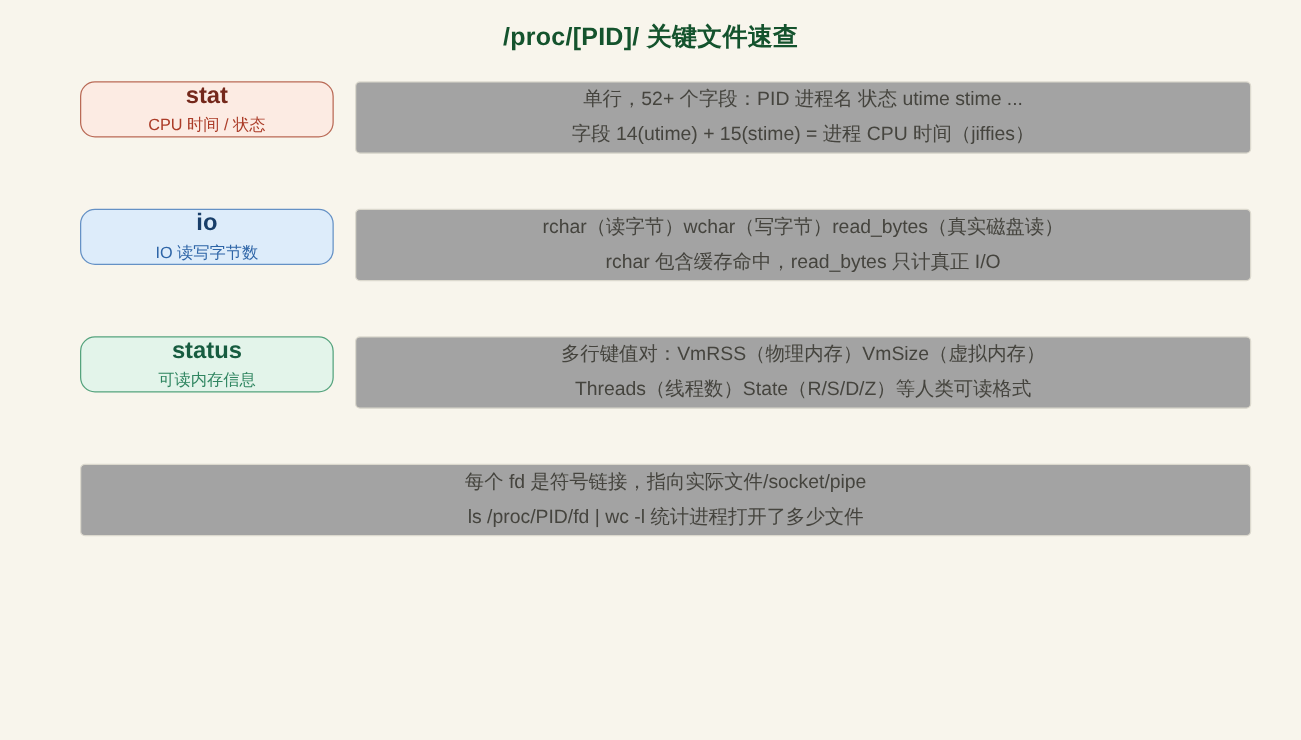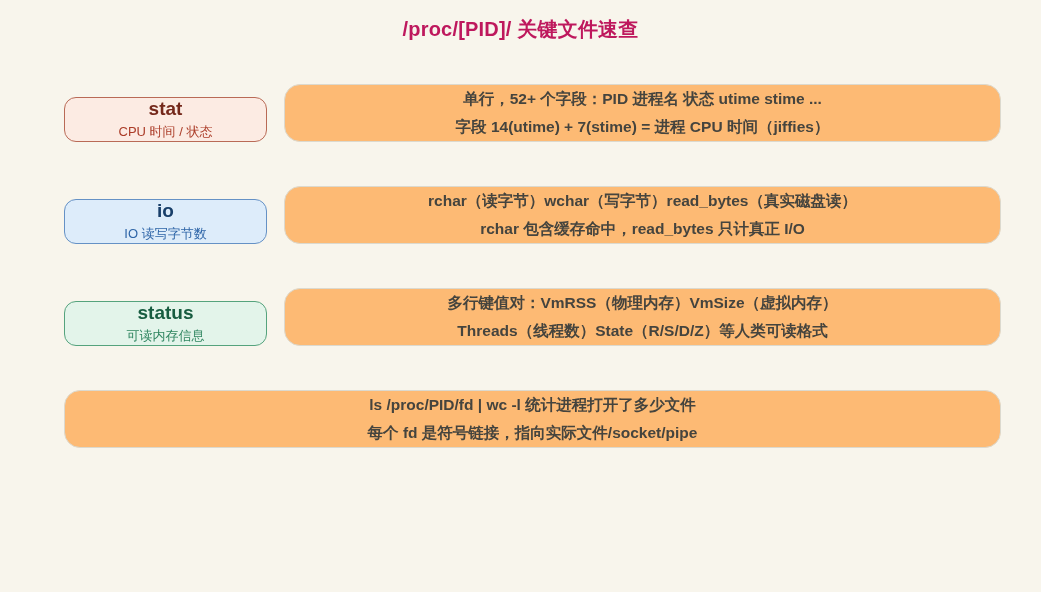--- a/index.html
+++ b/index.html
@@ -12,31 +12,31 @@
   }
   .page {
     width: 1041px;
     height: 592px;
     padding-top: 16px;
   }
   .page-title {
     text-align: center;
     font-size: 20px;
     font-weight: 700;
-    color: #be185d;
+    color: #14532d;
     letter-spacing: 0.2px;
     margin-bottom: 22px;
   }
   .rows {
     padding-left: 64px;
     padding-right: 40px;
   }
   .row {
     display: flex;
-    align-items: flex-end;
+    align-items: flex-start;
     gap: 17px;
     height: 77px;
     margin-bottom: 25px;
   }
   .card {
     width: 203px;
     flex: 0 0 203px;
     border: 1.5px solid var(--card-border, #999);
     background: var(--card-bg, #eee);
     border-radius: 12px;
@@ -51,27 +51,26 @@
     font-weight: 700;
     color: var(--card-title, #222);
   }
   .card-subtitle {
     font-size: 13px;
     color: var(--card-subtitle, #555);
   }
   .desc {
     flex: 1;
     border: 1px solid #dcd9ce;
-    background: #fdba74;
-    border-radius: 16px;
+    background: #a3a3a3;
+    border-radius: 4px;
     display: flex;
     flex-direction: column;
     align-items: center;
     justify-content: center;
-    font-weight: bold;
   }
   .desc-line {
     font-size: 15.5px;
     line-height: 28px;
     color: #45443e;
     text-align: center;
     white-space: nowrap;
   }
 </style>
 </head>
@@ -83,21 +82,21 @@
 
   <div class="rows">
 
     <div class="row" style="--card-bg: #fcebe3; --card-border: #b96a56; --card-title: #74281b; --card-subtitle: #ab3c28;">
       <div class="card">
         <div class="card-title">stat</div>
         <div class="card-subtitle">CPU 时间 / 状态</div>
       </div>
       <div class="desc">
         <div class="desc-line">单行，52+ 个字段：PID 进程名 状态 utime stime ...</div>
-        <div class="desc-line">字段 14(utime) + 7(stime) = 进程 CPU 时间（jiffies）</div>
+        <div class="desc-line">字段 14(utime) + 15(stime) = 进程 CPU 时间（jiffies）</div>
       </div>
     </div>
 
     <div class="row" style="--card-bg: #ddecfa; --card-border: #6591c5; --card-title: #183e69; --card-subtitle: #2e65a7;">
       <div class="card">
         <div class="card-title">io</div>
         <div class="card-subtitle">IO 读写字节数</div>
       </div>
       <div class="desc">
         <div class="desc-line">rchar（读字节）wchar（写字节）read_bytes（真实磁盘读）</div>
@@ -111,22 +110,22 @@
         <div class="card-subtitle">可读内存信息</div>
       </div>
       <div class="desc">
         <div class="desc-line">多行键值对：VmRSS（物理内存）VmSize（虚拟内存）</div>
         <div class="desc-line">Threads（线程数）State（R/S/D/Z）等人类可读格式</div>
       </div>
     </div>
 
     <div class="row" style="--card-bg: #fbeed6; --card-border: #c39a58; --card-title: #5e400f; --card-subtitle: #91620f;">
       <div class="desc">
+        <div class="desc-line">每个 fd 是符号链接，指向实际文件/socket/pipe</div>
         <div class="desc-line">ls /proc/PID/fd | wc -l 统计进程打开了多少文件</div>
-        <div class="desc-line">每个 fd 是符号链接，指向实际文件/socket/pipe</div>
       </div>
     </div>
 
     <div class="row" style="--card-bg: #f0efe9; --card-border: #94948b; --card-title: #3b3c36; --card-subtitle: #68695f;">
     </div>
 
   </div>
 </div>
 
 </body></html>

